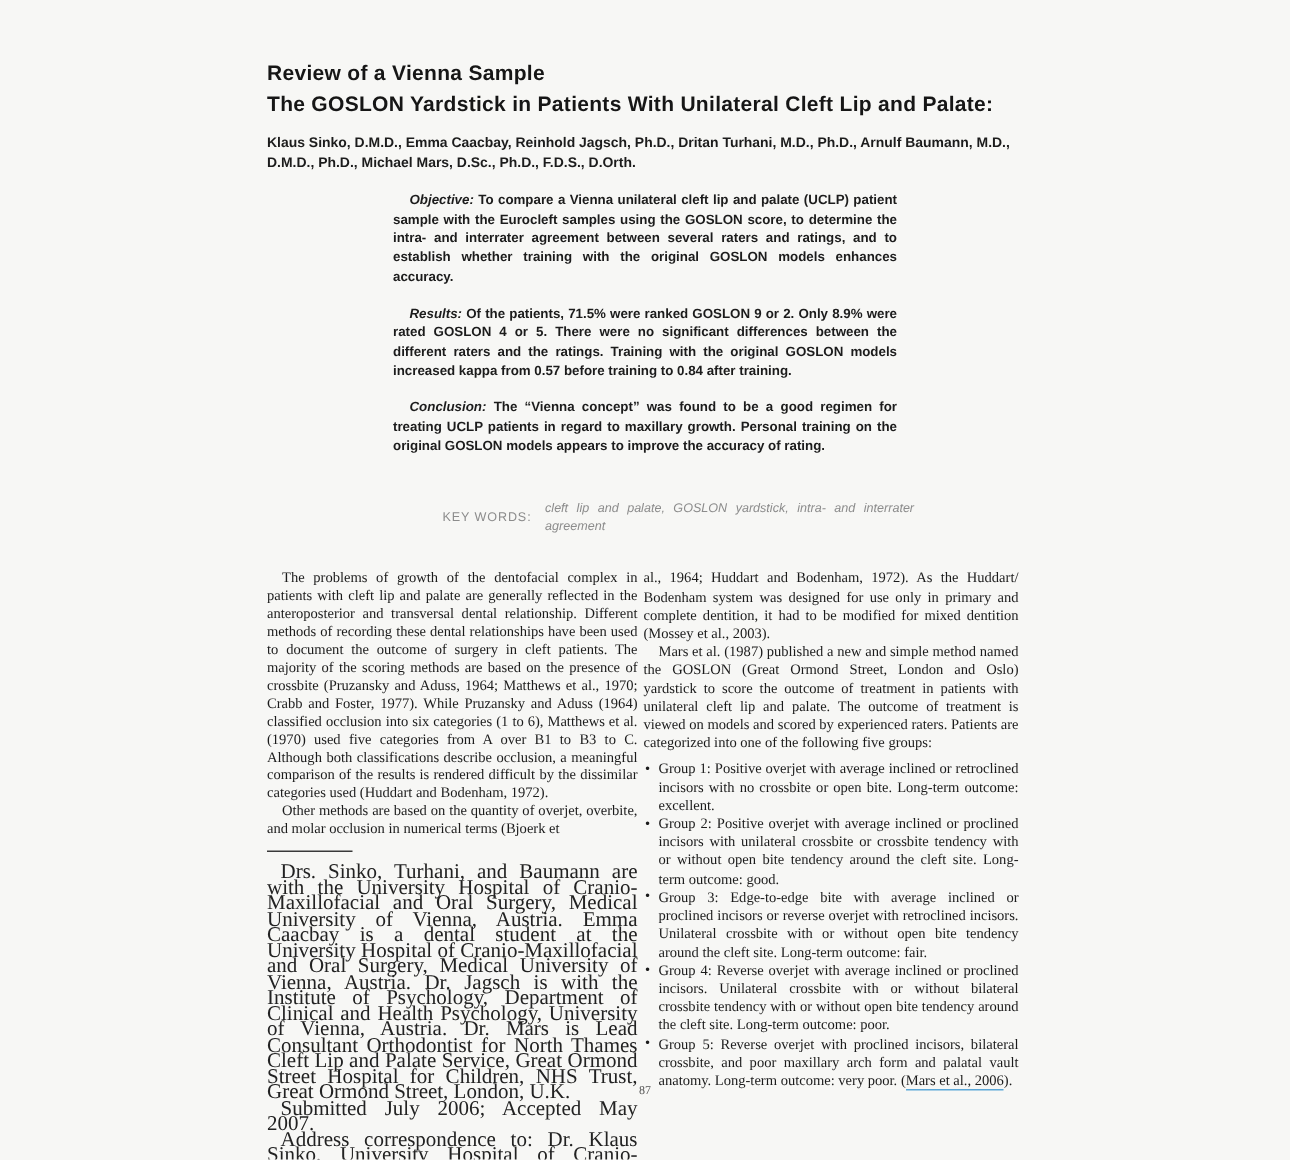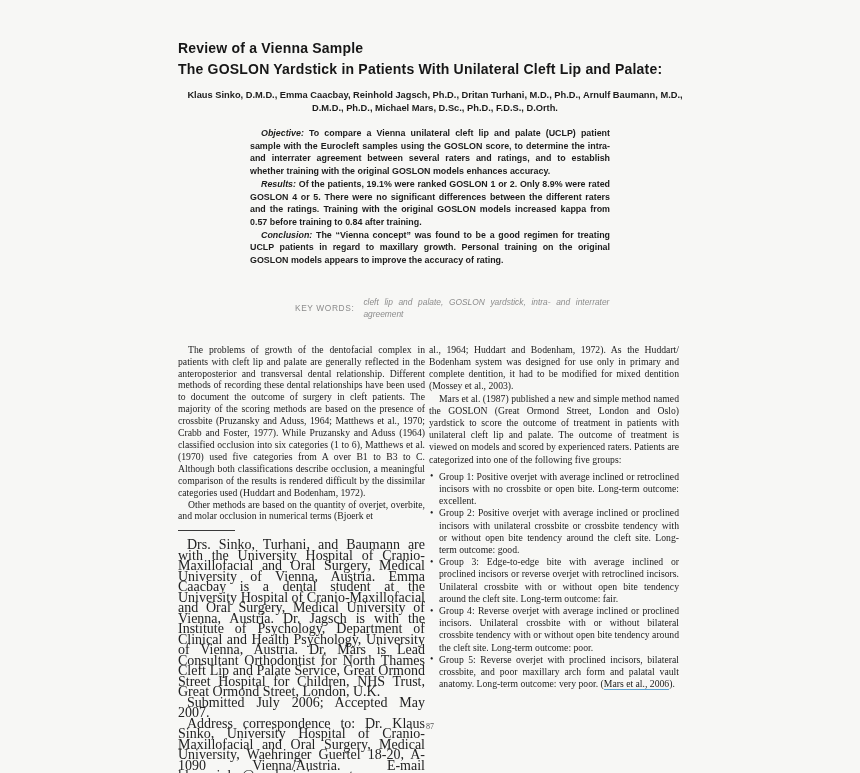--- a/index.html
+++ b/index.html
@@ -17,30 +17,30 @@
     font-family:"Liberation Sans", sans-serif;
     font-weight:bold; font-size:14px; line-height:21px;
     color:#161616; letter-spacing:0.2px;
   }
   .title span { display:block; }
 
   .authors {
     margin-top:9px;
     font-family:"Liberation Sans", sans-serif;
     font-weight:bold; font-size:9.3px; line-height:12.5px;
-    color:#1c1c1c; text-align:center;
+    color:#1c1c1c; text-align:left;
   }
 
   .abstract {
     margin:13px 82px 0 72px;
     font-family:"Liberation Sans", sans-serif;
     font-weight:bold; font-size:8.9px; line-height:12.7px;
     color:#1c1c1c; text-align:justify;
   }
-  .abstract p { margin:0; text-indent:11px; }
+  .abstract p { margin:12px; text-indent:11px; }
   .abstract .ab-label { font-style:italic; }
 
   .kw {
     margin-top:29px; margin-left:117px;
     display:flex; align-items:center;
     font-family:"Liberation Sans", sans-serif;
     font-size:8.4px; line-height:12px; color:#8c8c8c;
   }
   .kw-label { white-space:nowrap; letter-spacing:0.6px; margin-right:9px; }
   .kw-text { font-style:italic; width:246px; text-align:justify; }
@@ -93,21 +93,21 @@
 
     <div class="authors">Klaus Sinko, D.M.D., Emma Caacbay, Reinhold Jagsch, Ph.D., Dritan Turhani, M.D., Ph.D., Arnulf Baumann, M.D., D.M.D., Ph.D., Michael Mars, D.Sc., Ph.D., F.D.S., D.Orth.</div>
 
     <div class="abstract">
       <p>
         <i class="ab-label">Objective:</i>
         <span>To compare a Vienna unilateral cleft lip and palate (UCLP) patient sample with the Eurocleft samples using the GOSLON score, to determine the intra- and interrater agreement between several raters and ratings, and to establish whether training with the original GOSLON models enhances accuracy.</span>
       </p>
       <p>
         <i class="ab-label">Results:</i>
-        <span>Of the patients, 19.1% were ranked GOSLON 1 or 2. Only 8.9% were rated GOSLON 4 or 5. There were no significant differences between the different raters and the ratings. Training with the original GOSLON models increased kappa from 0.57 before training to 0.84 after training.</span>
+        <span>Of the patients, 71.5% were ranked GOSLON 9 or 2. Only 8.9% were rated GOSLON 4 or 5. There were no significant differences between the different raters and the ratings. Training with the original GOSLON models increased kappa from 0.57 before training to 0.84 after training.</span>
       </p>
       <p>
         <i class="ab-label">Conclusion:</i>
         <span>The “Vienna concept” was found to be a good regimen for treating UCLP patients in regard to maxillary growth. Personal training on the original GOSLON models appears to improve the accuracy of rating.</span>
       </p>
     </div>
 
     <div class="kw">
       <span class="kw-label">KEY WORDS:</span>
       <span class="kw-text">cleft lip and palate, GOSLON yardstick, intra- and interrater agreement</span>

